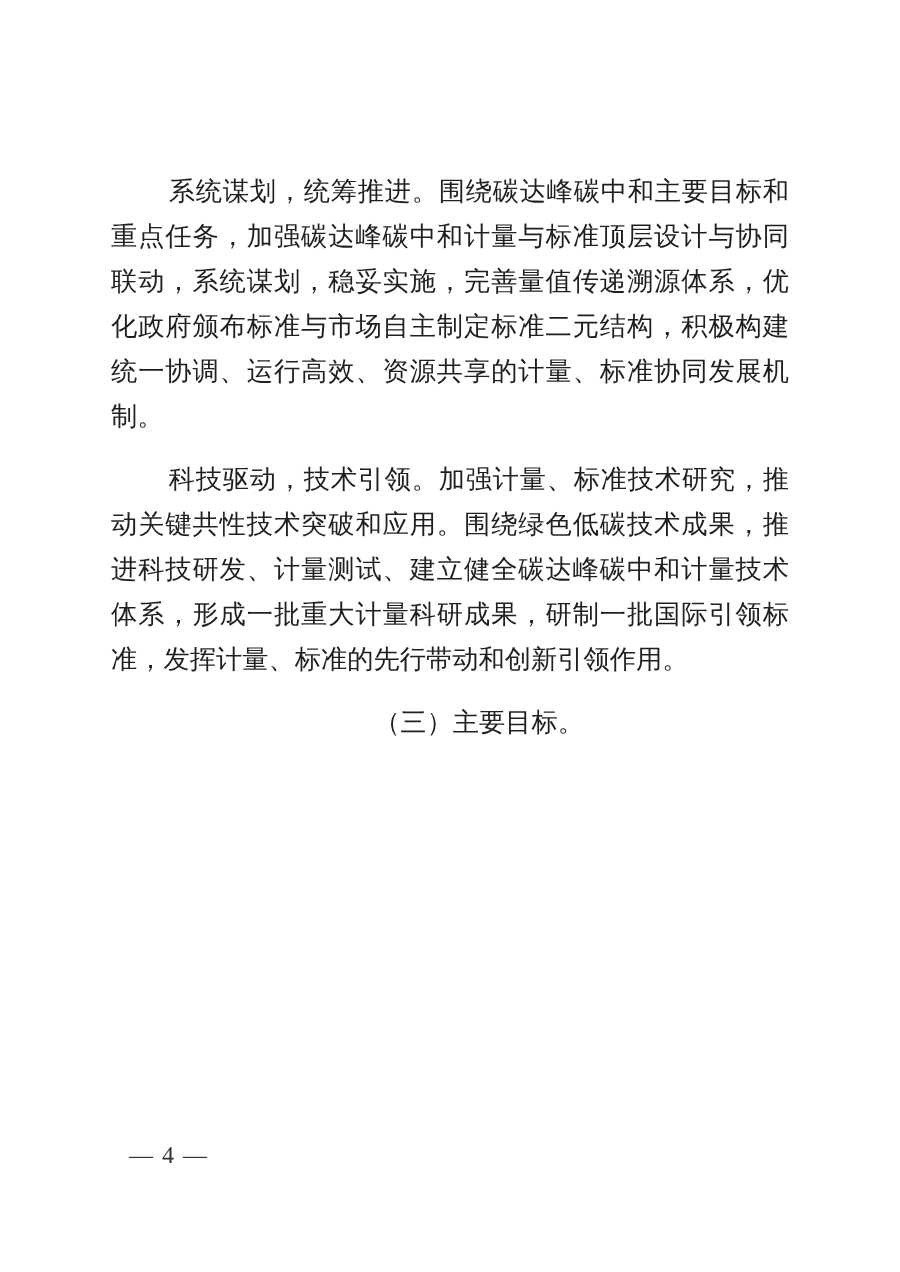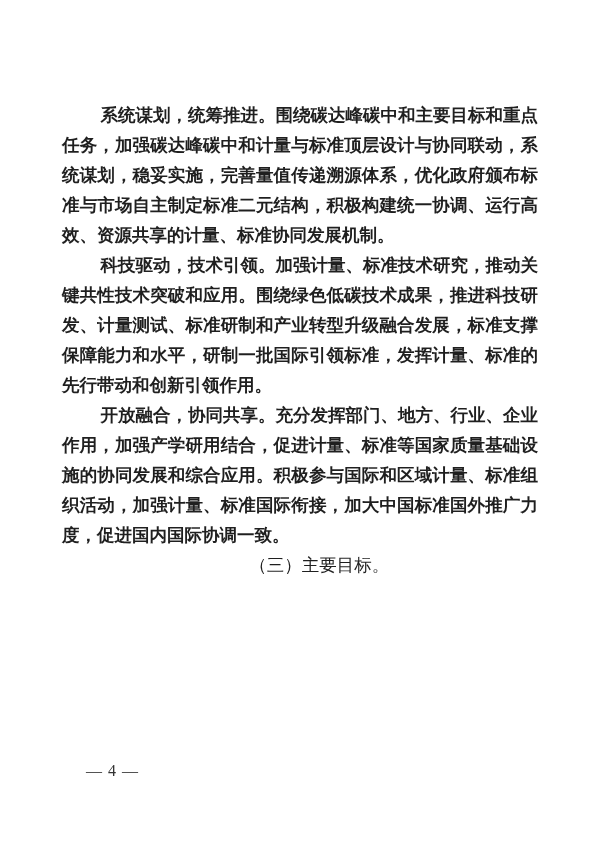--- a/index.html
+++ b/index.html
@@ -17,26 +17,25 @@
   .content {
     position: absolute;
     left: 62px;
     top: 100px;
     width: 476px;
     color: #1f1f1f;
     font-size: 17.5px;
     line-height: 30px;
   }
   .body-para {
-    margin: 0;
+    margin: 12px;
     text-indent: 2.2em;
     text-align: justify;
     text-justify: inter-ideograph;
     word-break: break-all;
-    font-weight: bold;
   }
   .section-heading {
     margin: 0;
     text-indent: 2.2em;
     text-align: center;
   }
   .page-number {
     position: absolute;
     left: 86px;
     top: 760px;
@@ -45,19 +44,18 @@
     line-height: 22px;
     letter-spacing: 1px;
   }
 </style>
 </head>
 <body>
 
 <div class="page">
   <div class="content">
     <p class="body-para">系统谋划，统筹推进。围绕碳达峰碳中和主要目标和重点任务，加强碳达峰碳中和计量与标准顶层设计与协同联动，系统谋划，稳妥实施，完善量值传递溯源体系，优化政府颁布标准与市场自主制定标准二元结构，积极构建统一协调、运行高效、资源共享的计量、标准协同发展机制。</p>
-    <p class="body-para">科技驱动，技术引领。加强计量、标准技术研究，推动关键共性技术突破和应用。围绕绿色低碳技术成果，推进科技研发、计量测试、标准研制和产业转型升级融合发展，标准支撑保障能力和水平，研制一批国际引领标准，发挥计量、标准的先行带动和创新引领作用。</p>
-    <p class="body-para">开放融合，协同共享。充分发挥部门、地方、行业、企业作用，加强产学研用结合，促进计量、标准等国家质量基础设施的协同发展和综合应用。积极参与国际和区域计量、标准组织活动，加强计量、标准国际衔接，加大中国标准国外推广力度，促进国内国际协调一致。</p>
+    <p class="body-para">科技驱动，技术引领。加强计量、标准技术研究，推动关键共性技术突破和应用。围绕绿色低碳技术成果，推进科技研发、计量测试、建立健全碳达峰碳中和计量技术体系，形成一批重大计量科研成果，研制一批国际引领标准，发挥计量、标准的先行带动和创新引领作用。</p>
     <p class="section-heading">（三）主要目标。</p>
   </div>
 
   <div class="page-number">— 4 —</div>
 </div>
 
 </body></html>

